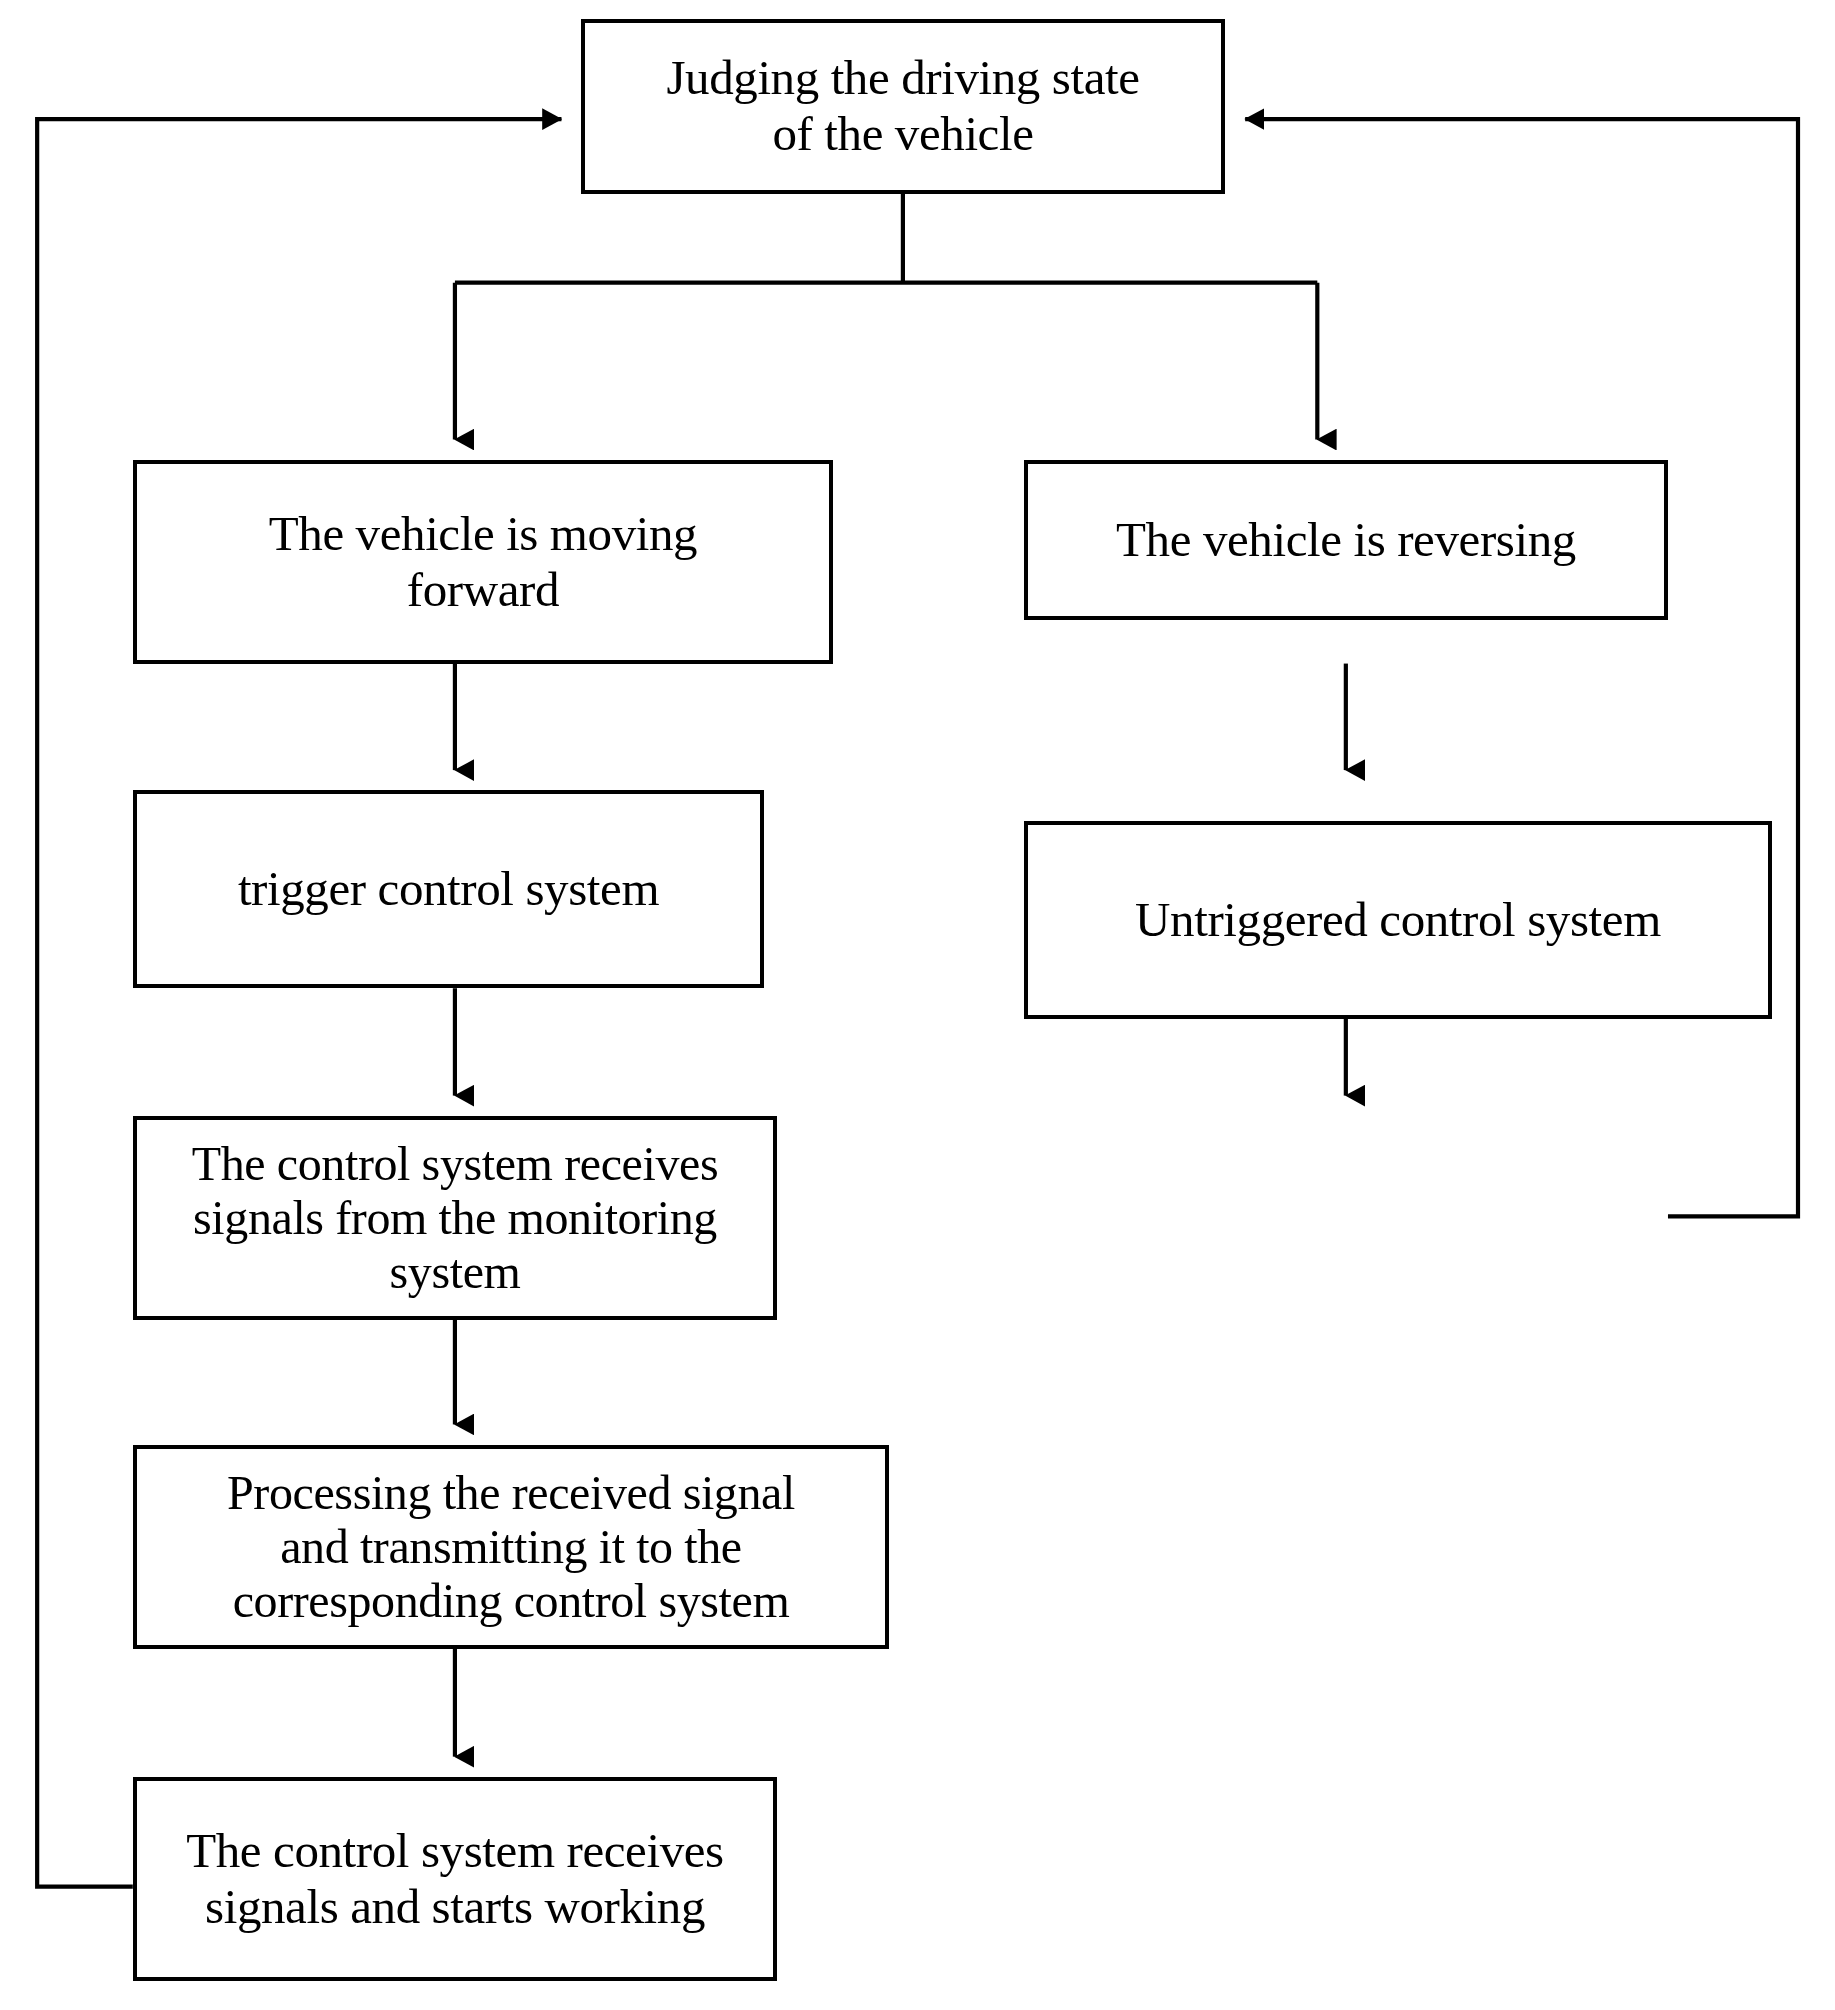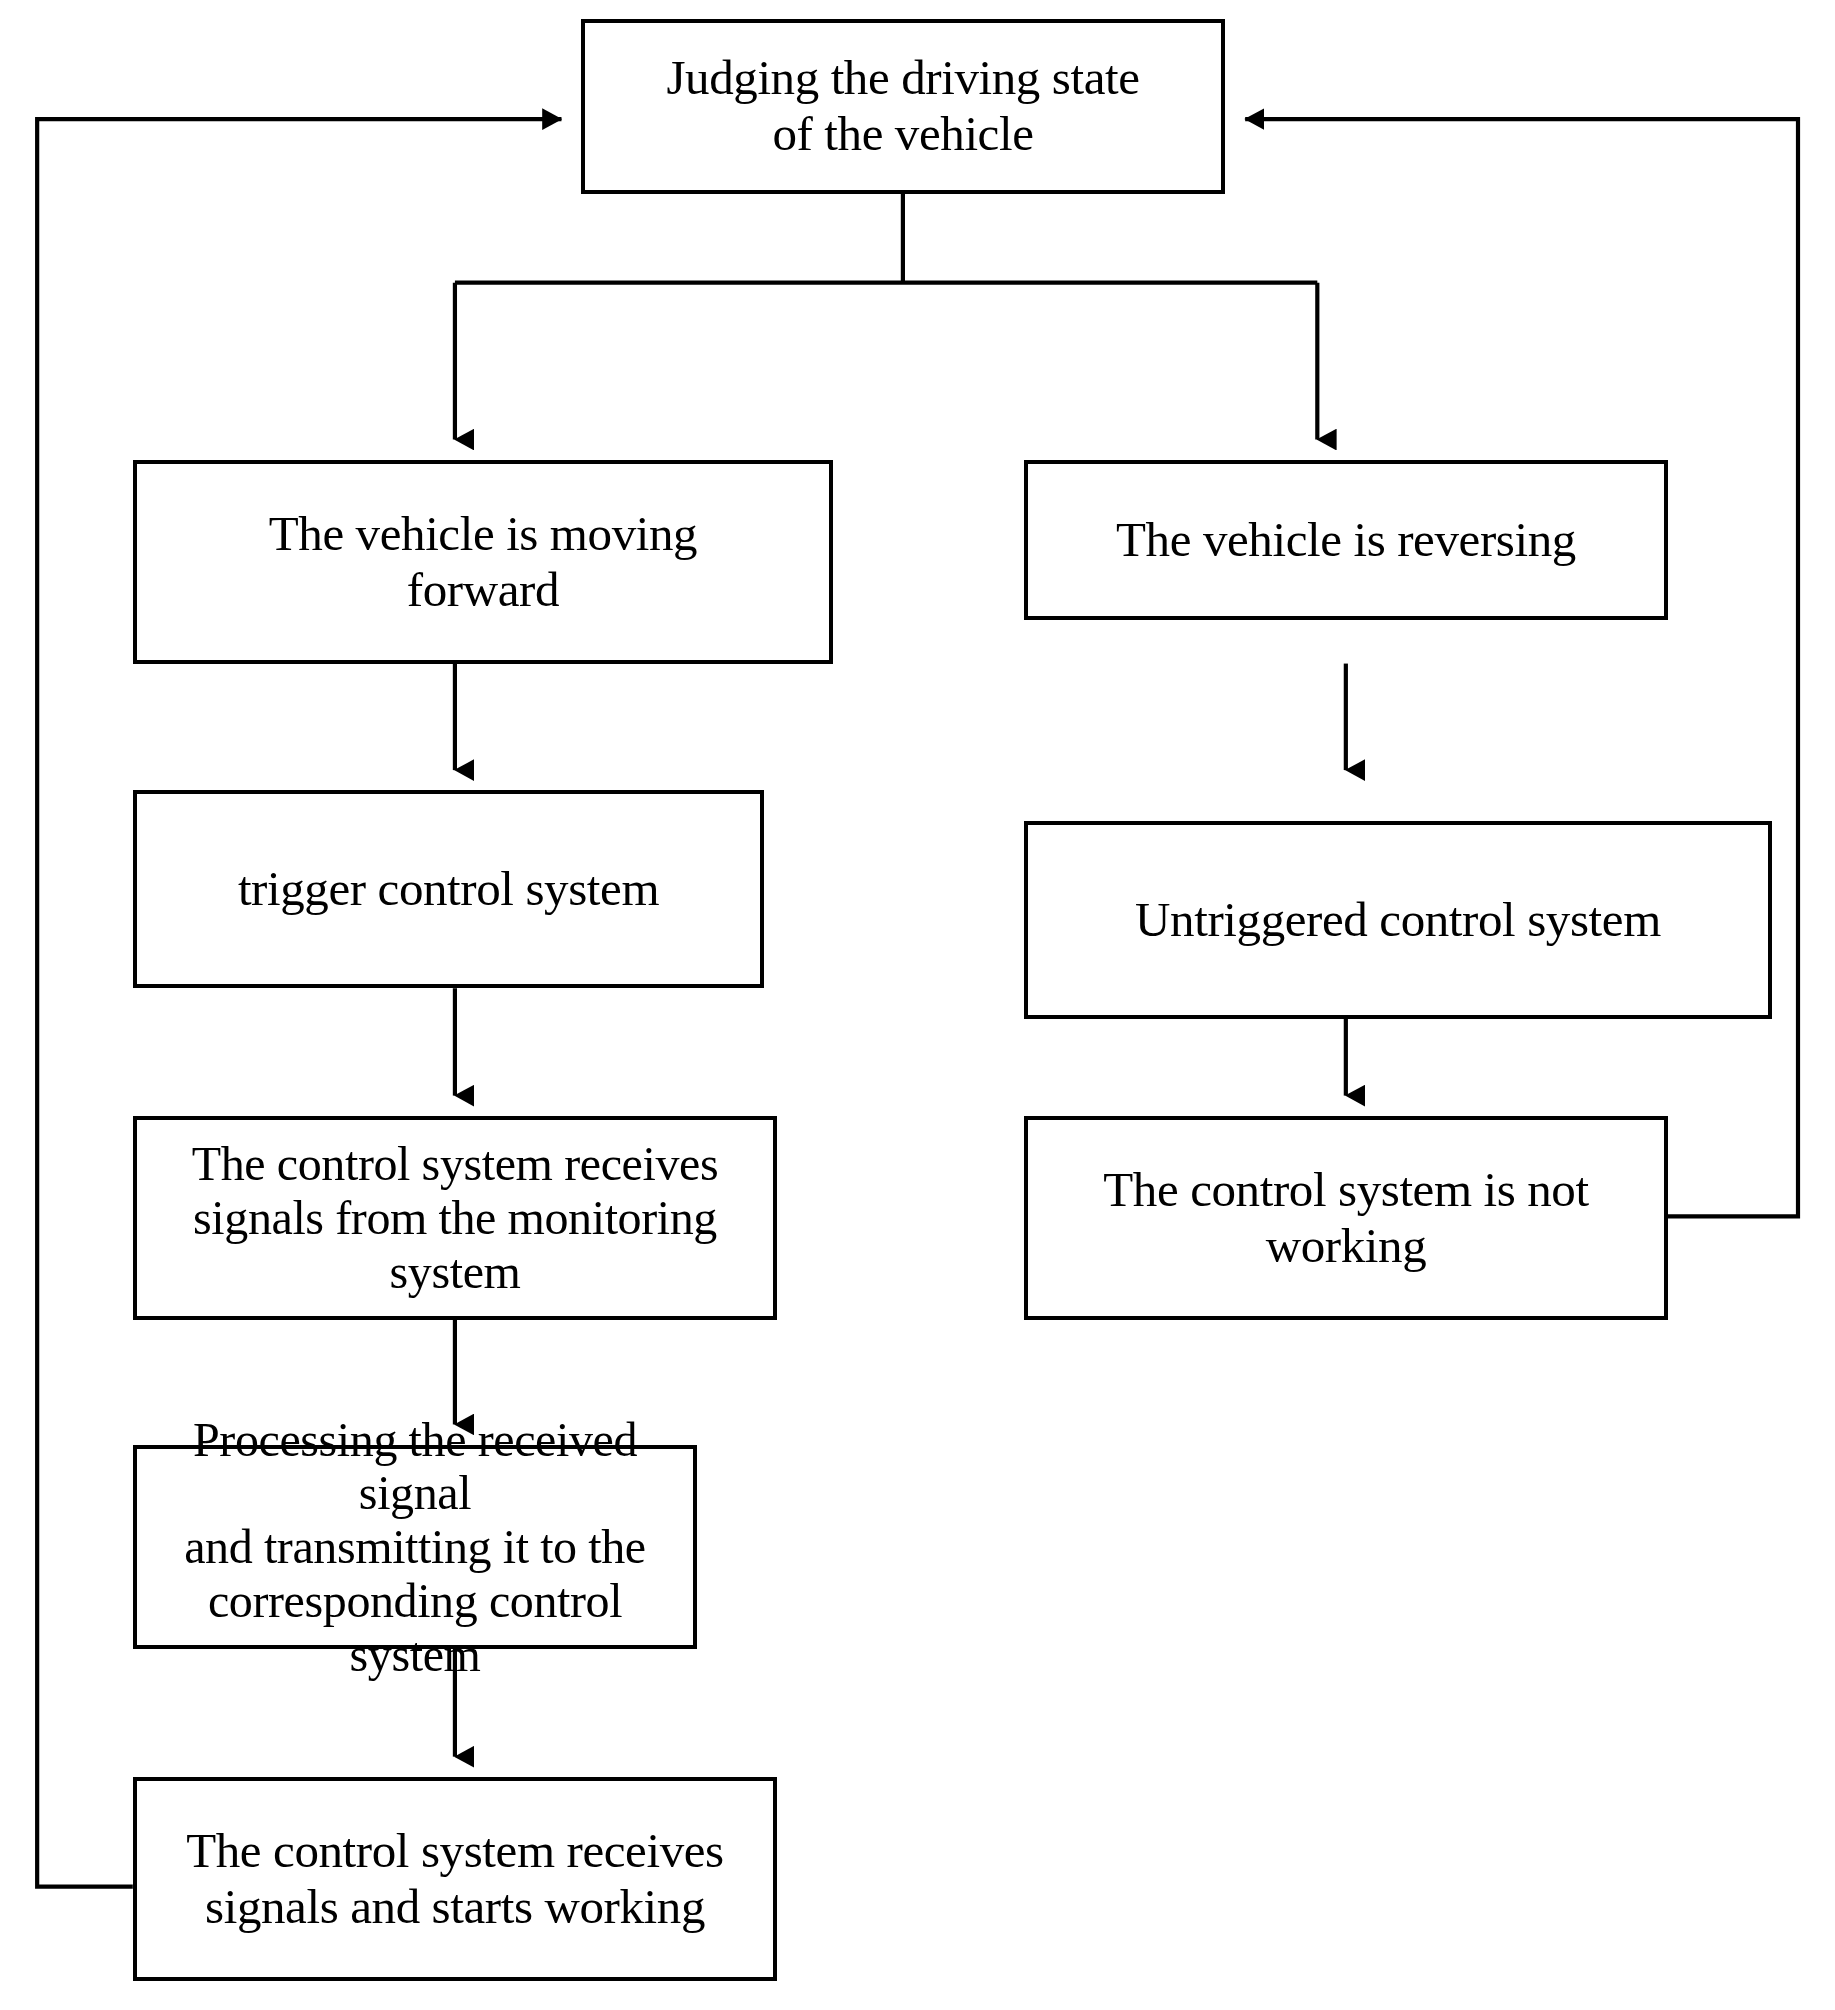--- a/index.html
+++ b/index.html
@@ -110,26 +110,22 @@
   <div class="node-box" style="left:1024px; top:821px; width:748px; height:198px;">
     <span class="node-label">Untriggered control system</span>
   </div>
 
   <div class="node-box" style="left:133px; top:1116px; width:644px; height:204px;">
     <span class="node-label label-3line">The control system receives
 signals from the monitoring
 system</span>
   </div>
 
-  <div class="node-box" style="left:1024px; top:1116px; width:644px; height:204px;">
-    <span class="node-label">The control system is not
-working</span>
-  </div>
 
-  <div class="node-box" style="left:133px; top:1445px; width:564px; height:204px;">
+  <div class="node-box" style="left:133px; top:1445px; width:756px; height:204px;">
     <span class="node-label label-3line">Processing the received signal
 and transmitting it to the
 corresponding control system</span>
   </div>
 
   <div class="node-box" style="left:133px; top:1777px; width:644px; height:204px;">
     <span class="node-label">The control system receives
 signals and starts working</span>
   </div>
 

